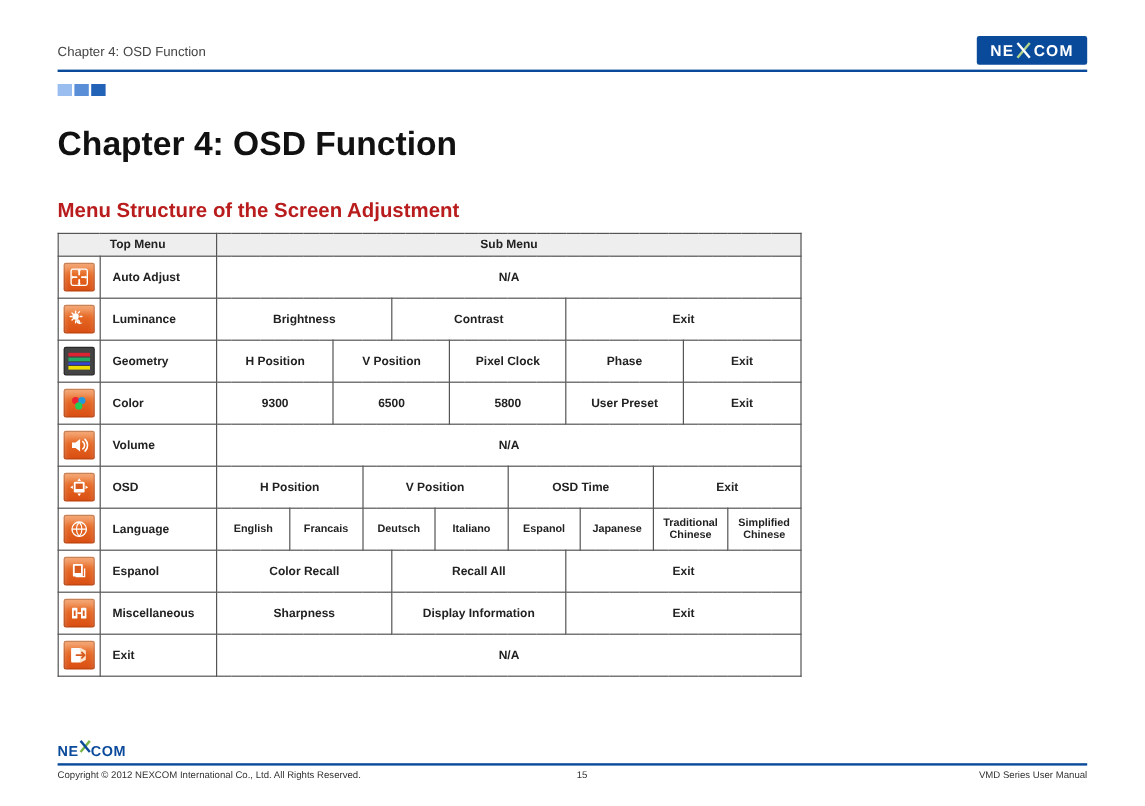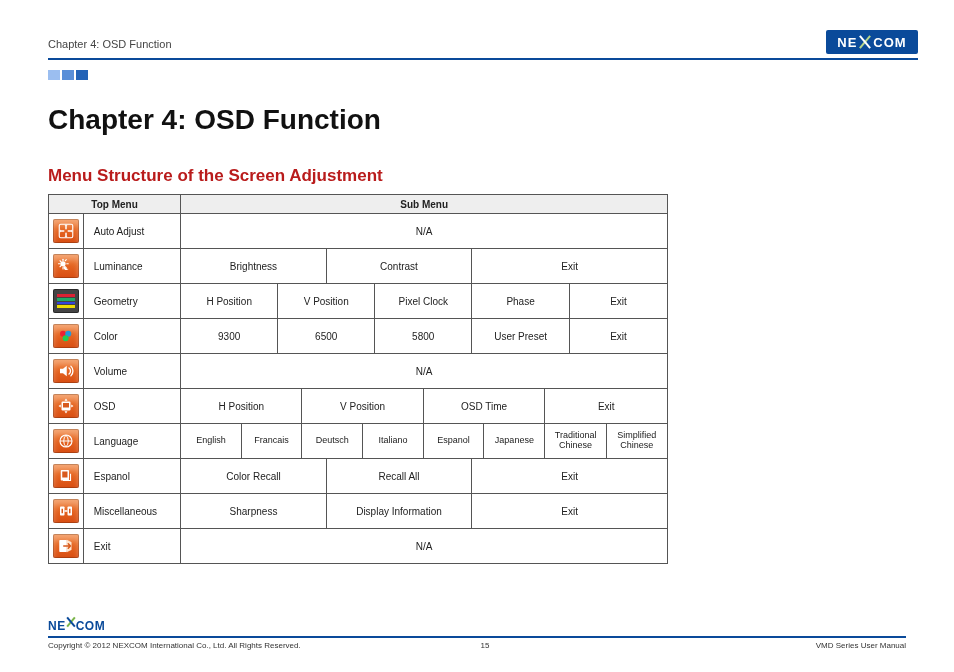--- a/index.html
+++ b/index.html
@@ -9,21 +9,21 @@
     height: 672px;
     background: #fff;
     font-family: Arial, Helvetica, sans-serif;
     color: #222;
     position: relative;
   }
   .page {
     box-sizing: border-box;
     width: 954px;
     height: 672px;
-    padding: 22px 36px 0 48px;
+    padding: 22px 48px 0 48px;
     position: relative;
   }
   
   .top-header {
     display: flex;
     justify-content: space-between;
     align-items: flex-end;
     height: 32px;
   }
   .crumb {
@@ -91,21 +91,21 @@
     border-collapse: collapse;
     width: 620px;
     font-size: 10px;
   }
   .menu-table th, .menu-table td {
     border: 1px solid #555;
     padding: 0;
     height: 30px;
     text-align: center;
     vertical-align: middle;
-    font-weight: normal;
+    font-weight: bold;
   }
   .menu-table thead th {
     background: #eee;
     font-weight: bold;
     font-size: 10px;
     height: 18px;
     margin-top: 24px;
   }
   .menu-table td.icon-cell {
     width: 30px;

